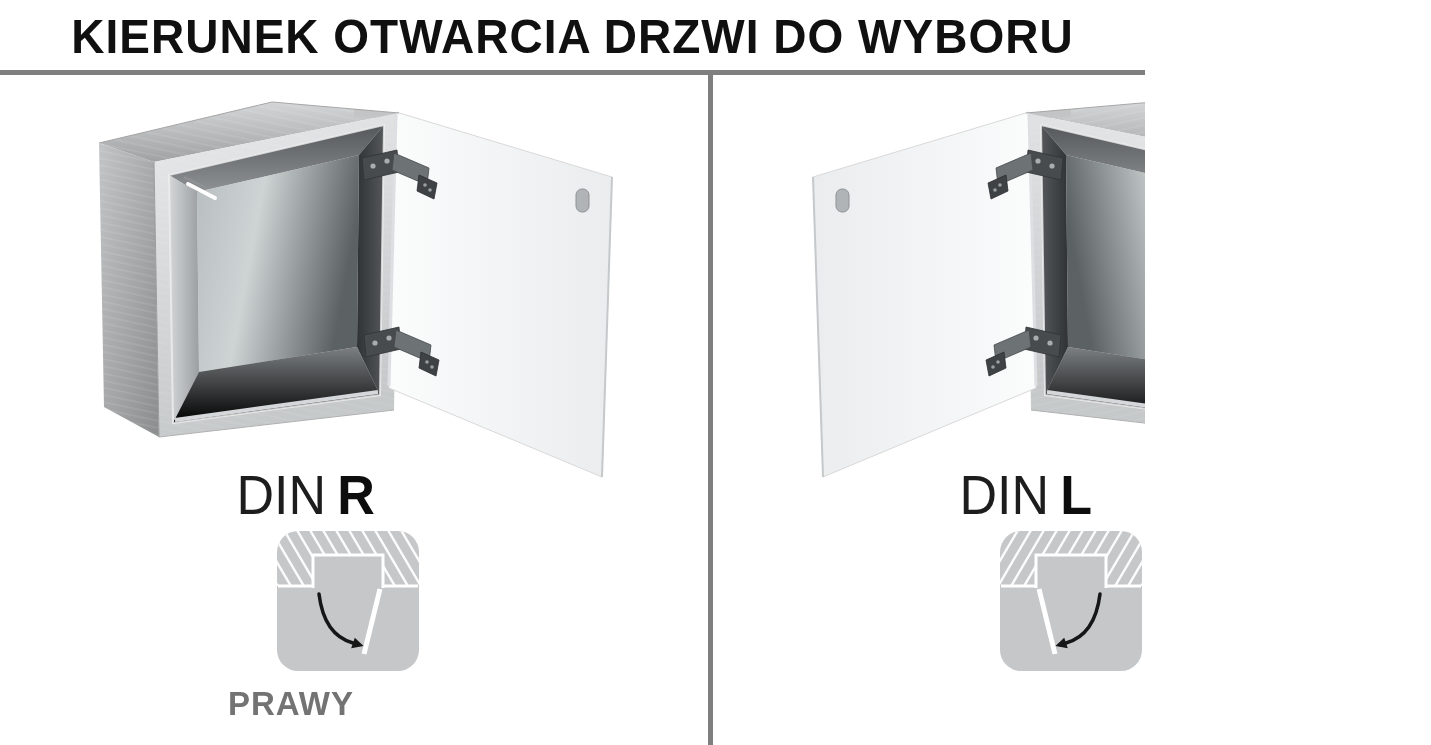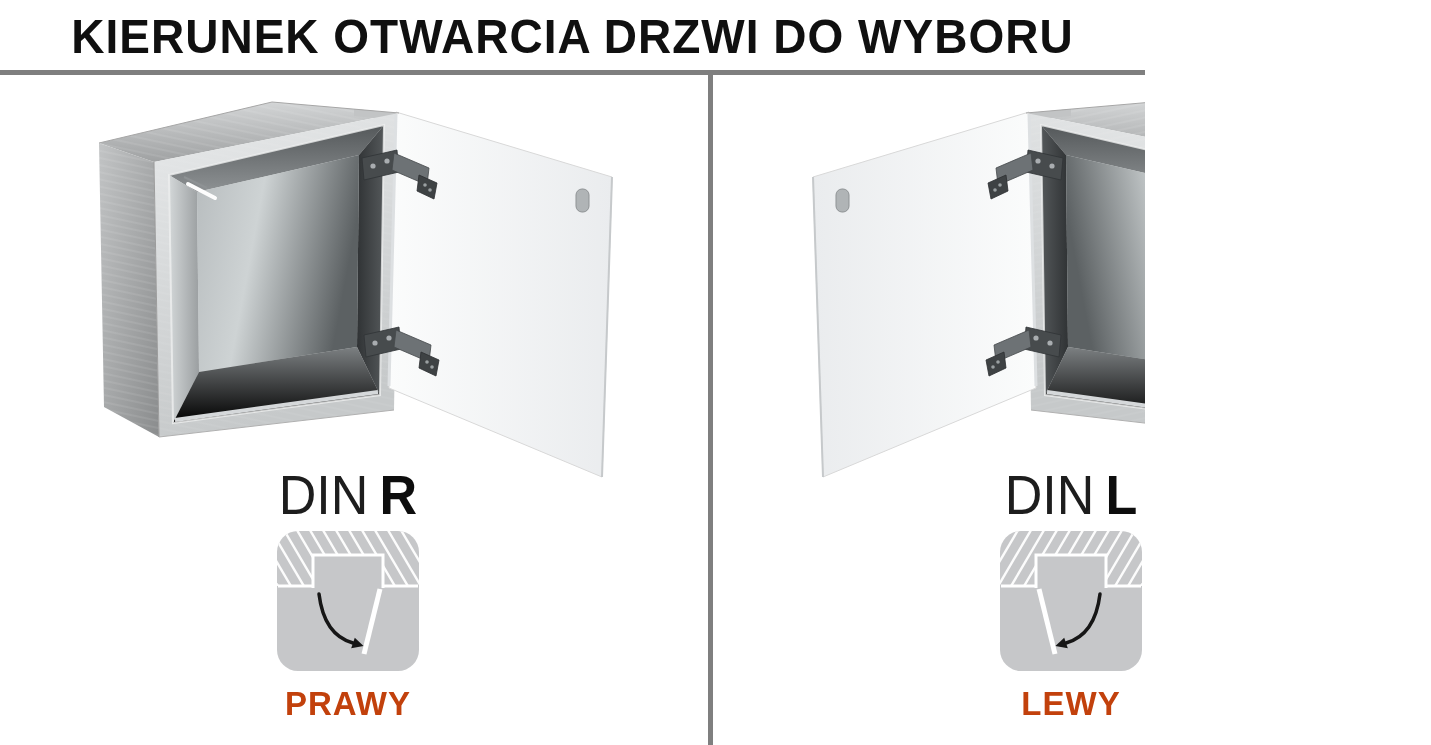--- a/index.html
+++ b/index.html
@@ -14,31 +14,31 @@
     white-space:nowrap;
   }
   .hline{position:absolute;top:70px;left:0;width:1431px;height:5px;background:#7f7f7f;}
   .vline{position:absolute;top:75px;left:708px;width:5px;height:670px;background:#7f7f7f;}
   .panel{position:absolute;top:75px;height:670px;}
   .panel.left{left:0;width:708px;}
   .panel.right{left:713px;width:718px;}
   .cabinet{position:absolute;top:10px;width:560px;height:400px;}
   .panel.left  .cabinet{left:74px;}
   .panel.right .cabinet{left:78px;}
-  .stack{position:absolute;top:392px;width:240px;text-align:center;}
+  .stack{position:absolute;top:392px;width:240px;}
   .panel.left  .stack{left:228px;}
   .panel.right .stack{left:238px;}
   .din-label{
     font-size:56px;line-height:1.0;color:#1d1d1d;white-space:nowrap;
     transform:scaleX(0.93);transform-origin:center;margin-bottom:8px;
   }
   .din-label .prefix{font-weight:400;}
   .din-label .letter{font-weight:700;color:#0d0d0d;margin-left:12px;}
   .swing-icon{display:block;margin:0 auto;width:142px;height:140px;}
-  .dir-label{margin-top:16px;font-weight:700;font-size:33px;line-height:1.0;color:#c2410c;letter-spacing:1px;}
+  .dir-label{margin-top:16px;font-weight:700;font-size:33px;line-height:1.0;color:#737373;letter-spacing:1px;}
   .defs-holder{position:absolute;width:0;height:0;overflow:hidden;}
 </style>
 </head>
 <body>
 
 <svg class="defs-holder" aria-hidden="true" xmlns="http://www.w3.org/2000/svg">
   <defs>
     <linearGradient id="gTop" x1="0" y1="0" x2="0" y2="1">
       <stop offset="0" stop-color="#d3d5d6"></stop>
         <stop offset="1" stop-color="#9fa1a2"></stop>
@@ -187,17 +187,16 @@
     <svg class="cabinet" viewBox="0 0 560 400" xmlns="http://www.w3.org/2000/svg">
       <use href="#cab" xlink:href="#cab" transform="translate(560,0) scale(-1,1)"></use>
     </svg>
     <div class="stack">
       <div class="din-label">
         <span class="prefix">DIN</span><span class="letter">L</span>
       </div>
       <svg class="swing-icon" viewBox="0 0 142 140" xmlns="http://www.w3.org/2000/svg">
         <use href="#swing" xlink:href="#swing" transform="translate(142,0) scale(-1,1)"></use>
       </svg>
-      <div class="dir-label">LEWY</div>
     </div>
   </div>
 
 </div>
 
 </body></html>

